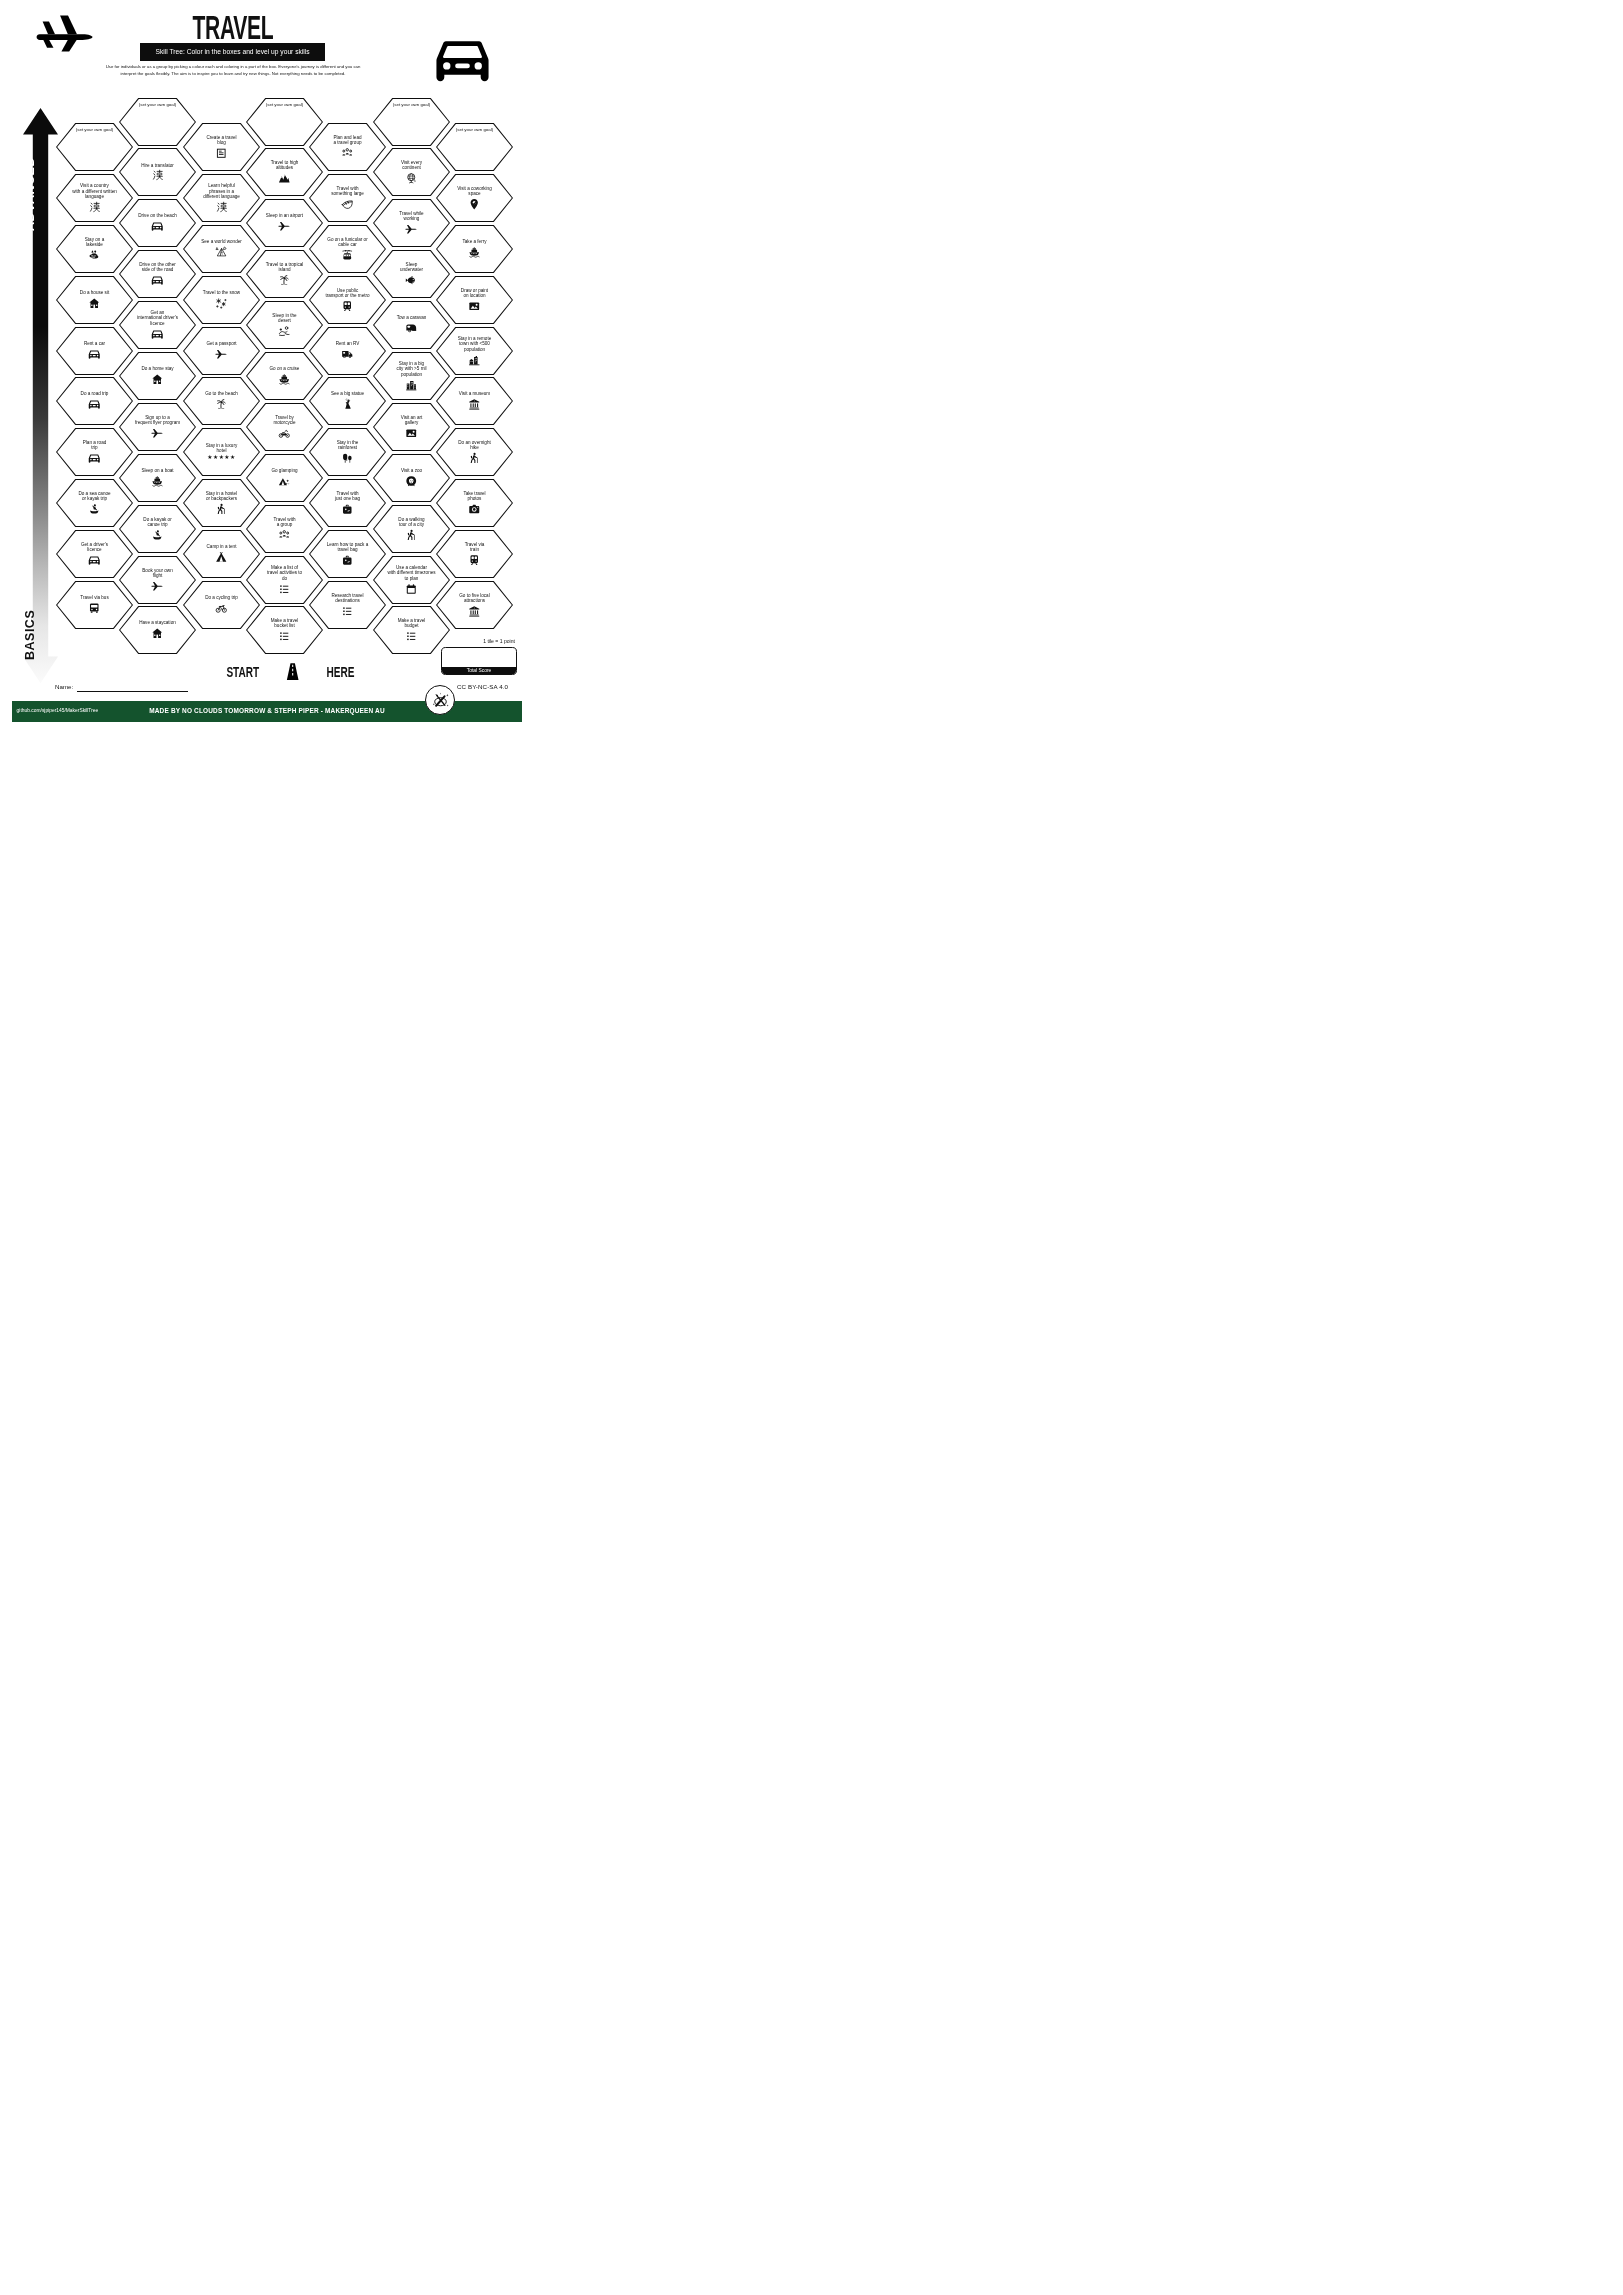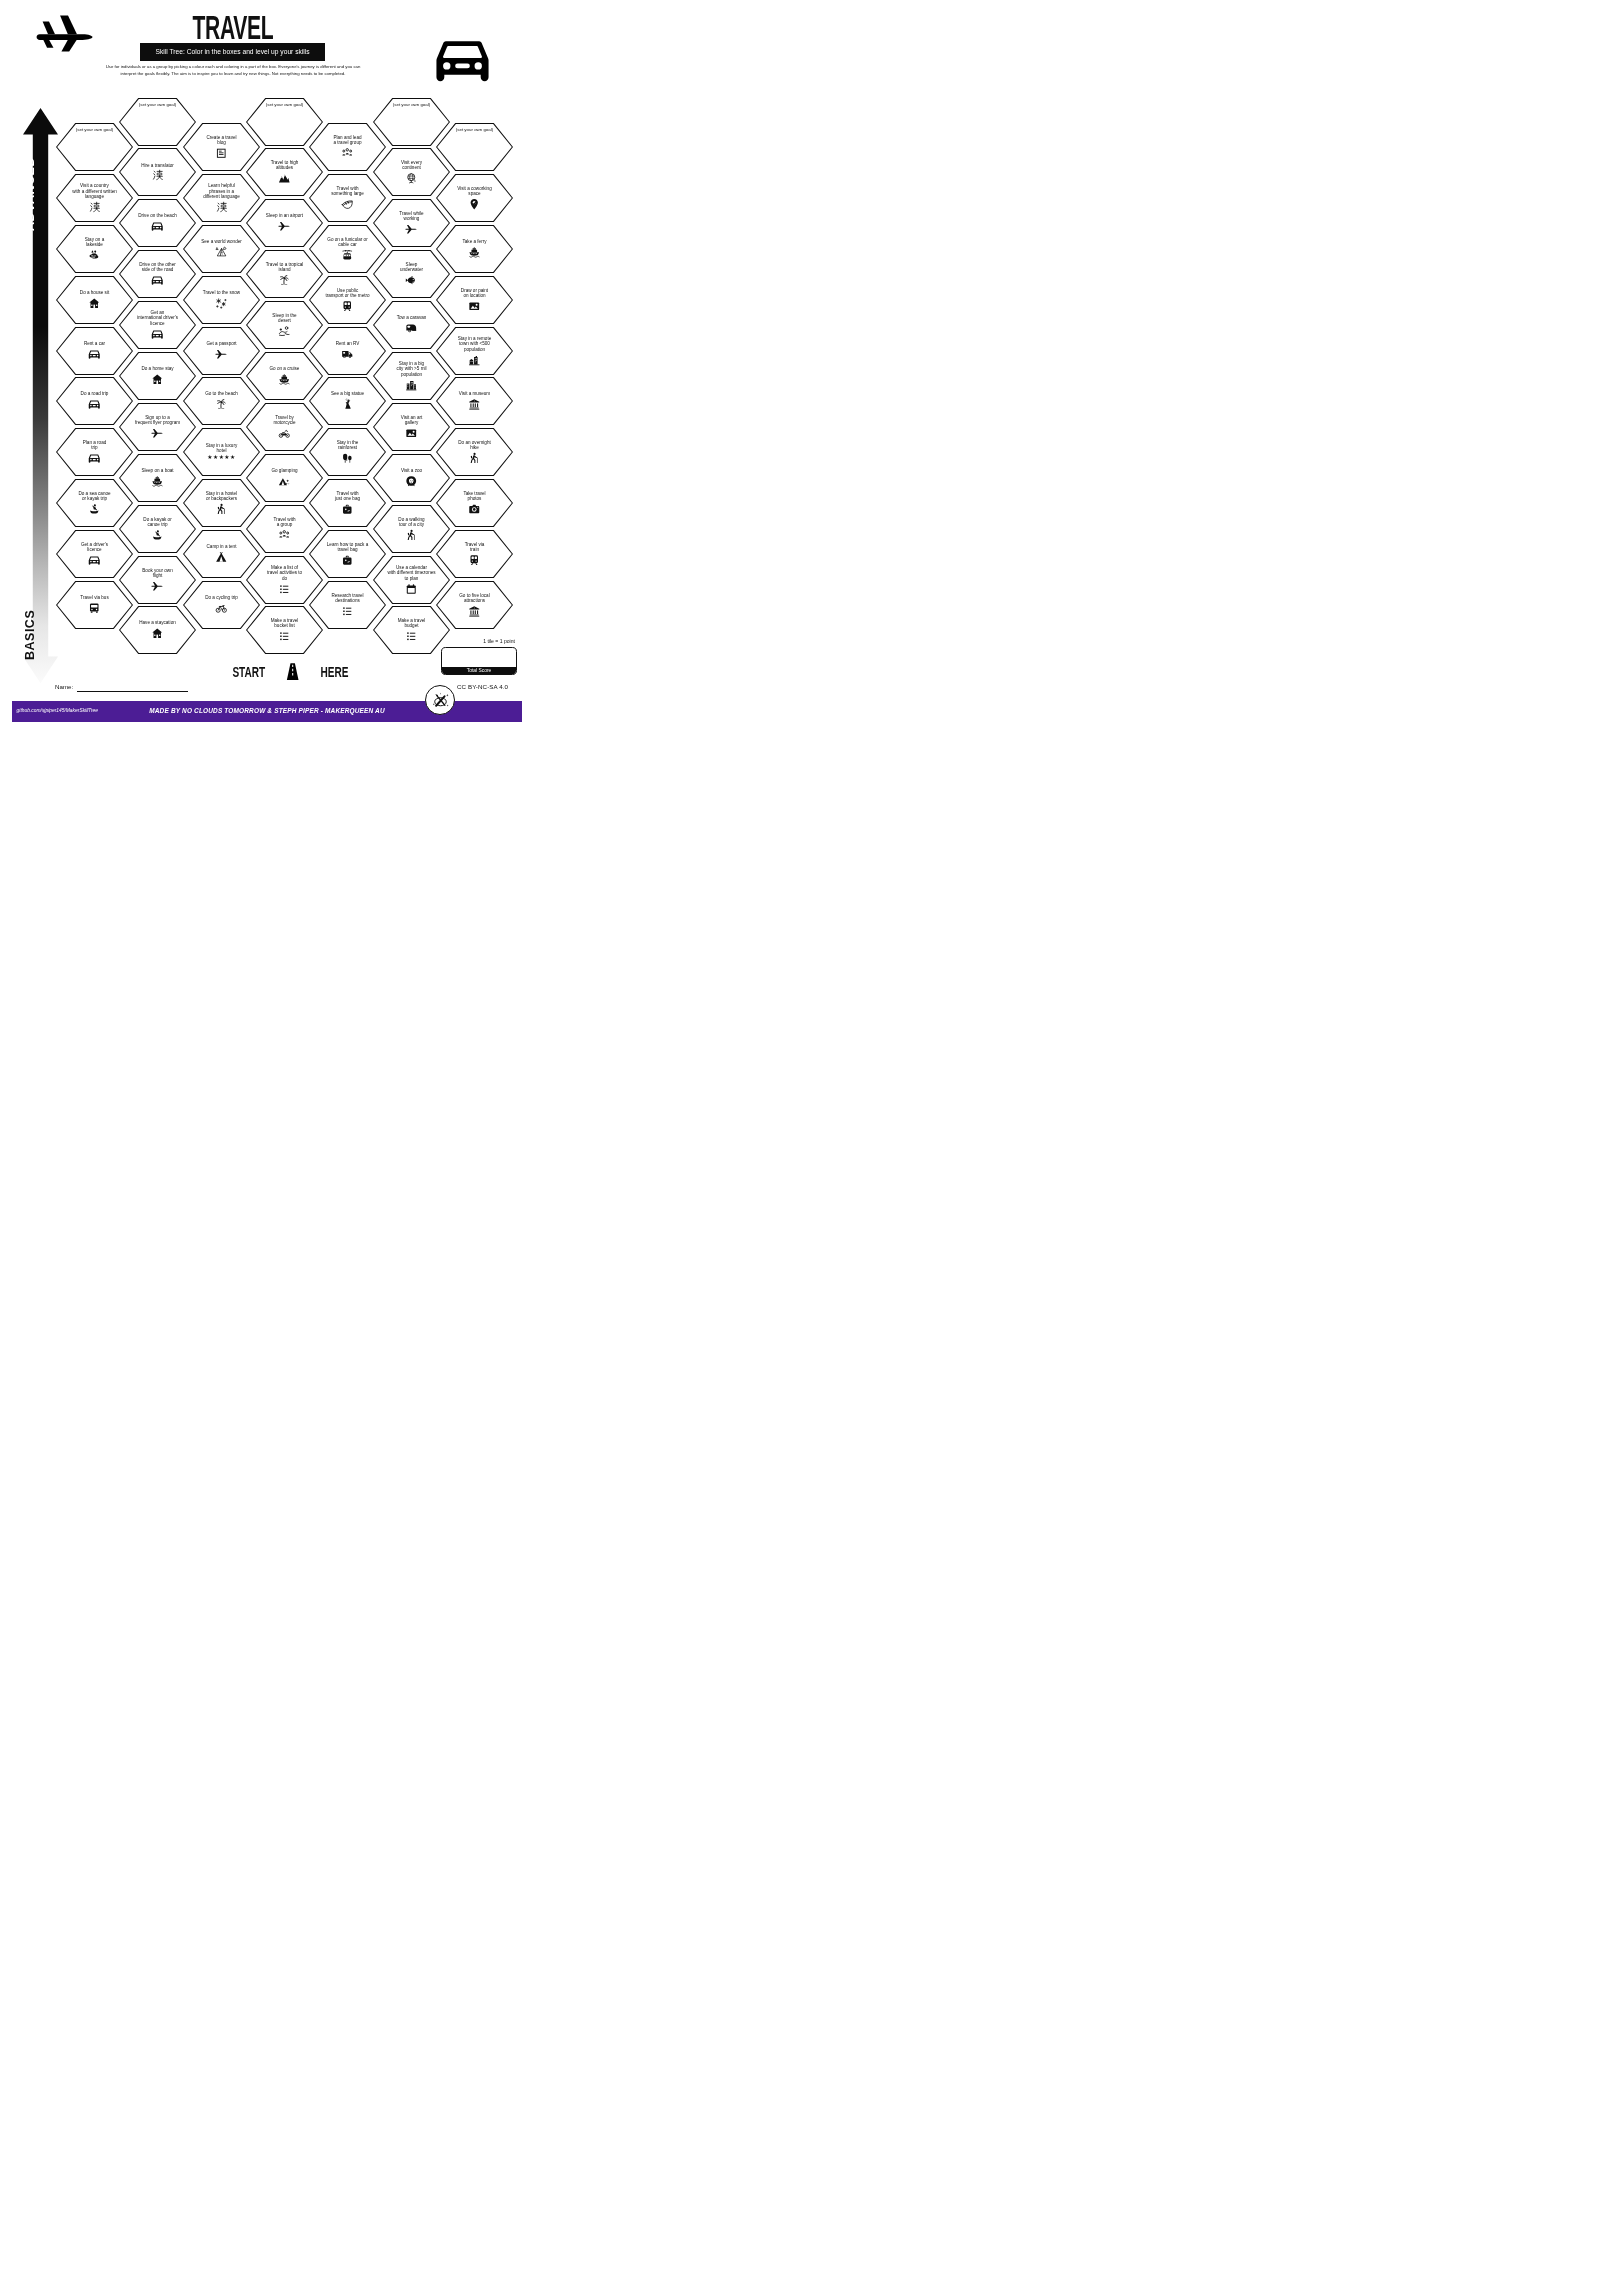--- a/index.html
+++ b/index.html
@@ -36,40 +36,40 @@
        clip-path:polygon(0 50%,25% 0,75% 0,100% 50%,75% 100%,25% 100%);}
   .hex-content{display:flex;flex-direction:column;align-items:center;justify-content:center;gap:1.4px;height:100%;}
   .hex-content.goal{justify-content:flex-start;padding-top:3.2px;box-sizing:border-box;}
   .hex-label{font-size:4.6px;line-height:1.2;text-align:center;white-space:pre-line;max-width:56px;}
   .goal .hex-label{font-size:4.4px;}
   .hex-icon{width:12.5px;height:12.5px;fill:#111;}
   .glyph-stars{font-size:5.8px;letter-spacing:0.5px;line-height:1;}
   .kanji-svg{width:12px;height:12px;}
 
   
-  .start-here{position:absolute;left:199px;top:662px;width:157px;display:flex;align-items:center;justify-content:center;gap:12px;}
+  .start-here{position:absolute;left:199px;top:662px;width:157px;display:flex;align-items:center;justify-content:center;gap:18px;}
   .start-word{font-size:14px;font-weight:800;transform:scaleX(.72);line-height:1;}
   .road-icon{width:19.4px;height:19.4px;}
 
   
   .name-label{position:absolute;left:43px;top:683px;font-size:6.2px;}
   .name-line{position:absolute;left:65px;top:683px;width:111px;height:8.3px;border-bottom:0.9px solid #111;}
 
   
   .tile-note{position:absolute;right:7px;top:638px;font-size:5.1px;}
   .score-box{position:absolute;left:429px;top:647px;width:74px;height:26px;border:0.7px solid #111;border-radius:4.6px;
              overflow:hidden;background:#fff;display:flex;flex-direction:column;justify-content:flex-end;}
   .score-strip{background:#0d0d0d;color:#fff;font-size:4.9px;text-align:center;padding:0.9px 0 1.4px;}
 
   
   .badge{position:absolute;left:413px;top:685px;width:30px;height:30px;border-radius:50%;background:#fff;
          border:0.7px solid #111;z-index:5;display:flex;align-items:center;justify-content:center;box-sizing:border-box;}
   .badge svg{width:21px;height:21px;}
   .license{position:absolute;left:445px;top:683px;font-size:6.2px;letter-spacing:0.1px;}
-  .footer{position:absolute;left:0;top:701px;width:510px;height:37px;background:#4c1d95;color:#fff;font-style:italic;}
+  .footer{position:absolute;left:0;top:701px;width:510px;height:37px;background:#14532d;color:#fff;}
   .footer-left{position:absolute;left:4.6px;top:6.5px;font-size:4.9px;}
   .footer-center{position:absolute;left:50%;top:5.1px;transform:translateX(-50%) scaleX(.82);font-size:7.9px;font-weight:600;
                  white-space:nowrap;letter-spacing:0.2px;}
   .footer-right{position:absolute;right:6.5px;bottom:3.2px;font-size:5.1px;}
 </style>
 </head>
 <body>
 
 <svg width="0" height="0" style="position:absolute">
 <defs>

